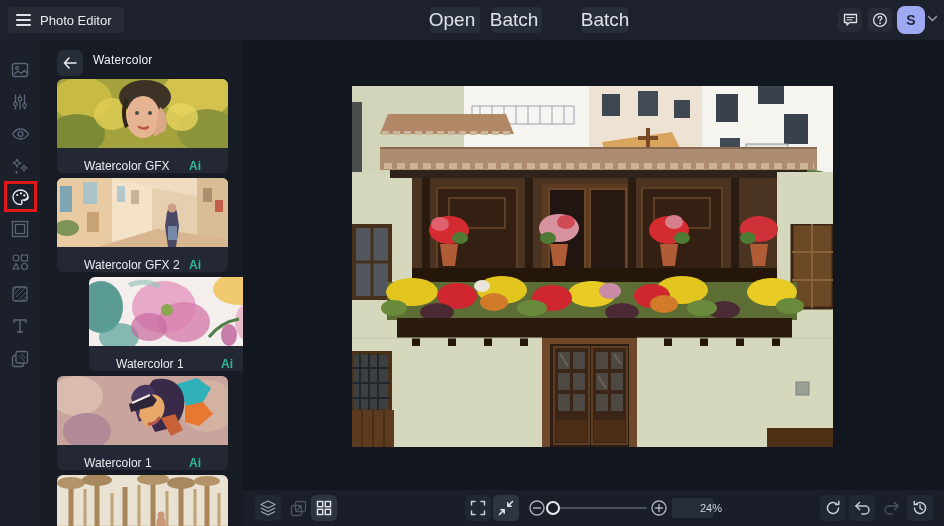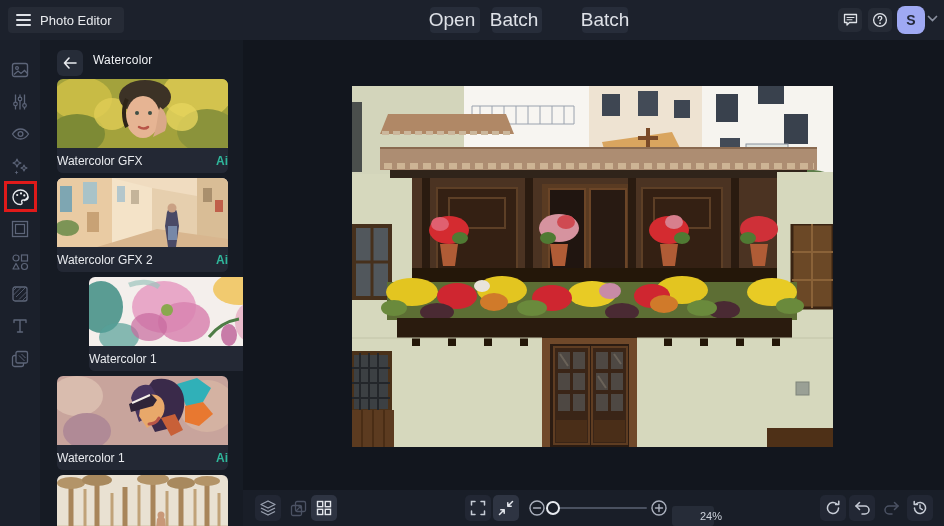--- a/index.html
+++ b/index.html
@@ -34,36 +34,36 @@
   
   .panel { position:absolute; left:40px; top:40px; width:203px; height:486px; background:#161b24;
     overflow:hidden; z-index:3; }
   .back-btn { position:absolute; left:17px; top:10px; width:26px; height:26px; background:#262c38;
     border:none; border-radius:6px; display:flex; align-items:center; justify-content:center; cursor:pointer; }
   .panel-title { position:absolute; left:53px; top:13px; color:#f0f2f5; font-size:12px; font-weight:normal; letter-spacing:.2px; }
   .card { position:absolute; left:17px; width:171px; height:94px; border-radius:6px; overflow:hidden;
     background:#232834; cursor:pointer; }
   .card svg { display:block; }
   .card-label-row { position:absolute; left:0; bottom:0; width:171px; height:25px; background:#232834;
-    display:flex; align-items:center; padding:0 0; }
+    display:flex; align-items:flex-end; padding:0 27px; }
   .card-label { color:#e8eaee; font-size:12px; flex:1; white-space:nowrap; }
   .card-badge { font-size:12px; font-weight:bold; color:#2fb79b; }
   
   .canvas { position:absolute; left:243px; top:40px; width:701px; height:450px; background:#12161e; }
   .photo { position:absolute; left:109px; top:46px; width:481px; height:361px; }
   
   .bottombar { position:absolute; left:243px; top:490px; width:701px; height:36px; background:#191e28; }
   .bb-btn { position:absolute; top:5px; width:26px; height:26px; background:#222734; border:none; border-radius:5px;
     display:flex; align-items:center; justify-content:center; cursor:pointer; }
   .bb-btn.active { background:#2e3442; }
   .bb-btn.disabled { background:transparent; }
   .zoom-track { position:absolute; left:309px; top:17px; width:95px; height:2px; background:#4a5160; border-radius:1px; cursor:pointer; }
   .zoom-handle { position:absolute; left:303px; top:11px; width:14px; height:14px; border-radius:50%;
     background:#191e28; border:2.5px solid #e7eaef; cursor:pointer; }
-  .zoom-box { position:absolute; left:429px; top:16px; width:42px; height:20px; background:#262c38;
+  .zoom-box { position:absolute; left:429px; top:8px; width:42px; height:20px; background:#262c38;
     border-radius:3px; color:#cdd2db; font-size:11px; display:flex; align-items:center; justify-content:center;padding-left:36px; }
 </style>
 </head>
 <body>
 
 <div class="app">
 
   <div class="topbar">
     <div class="title-chip">
       <span class="hamburger">

